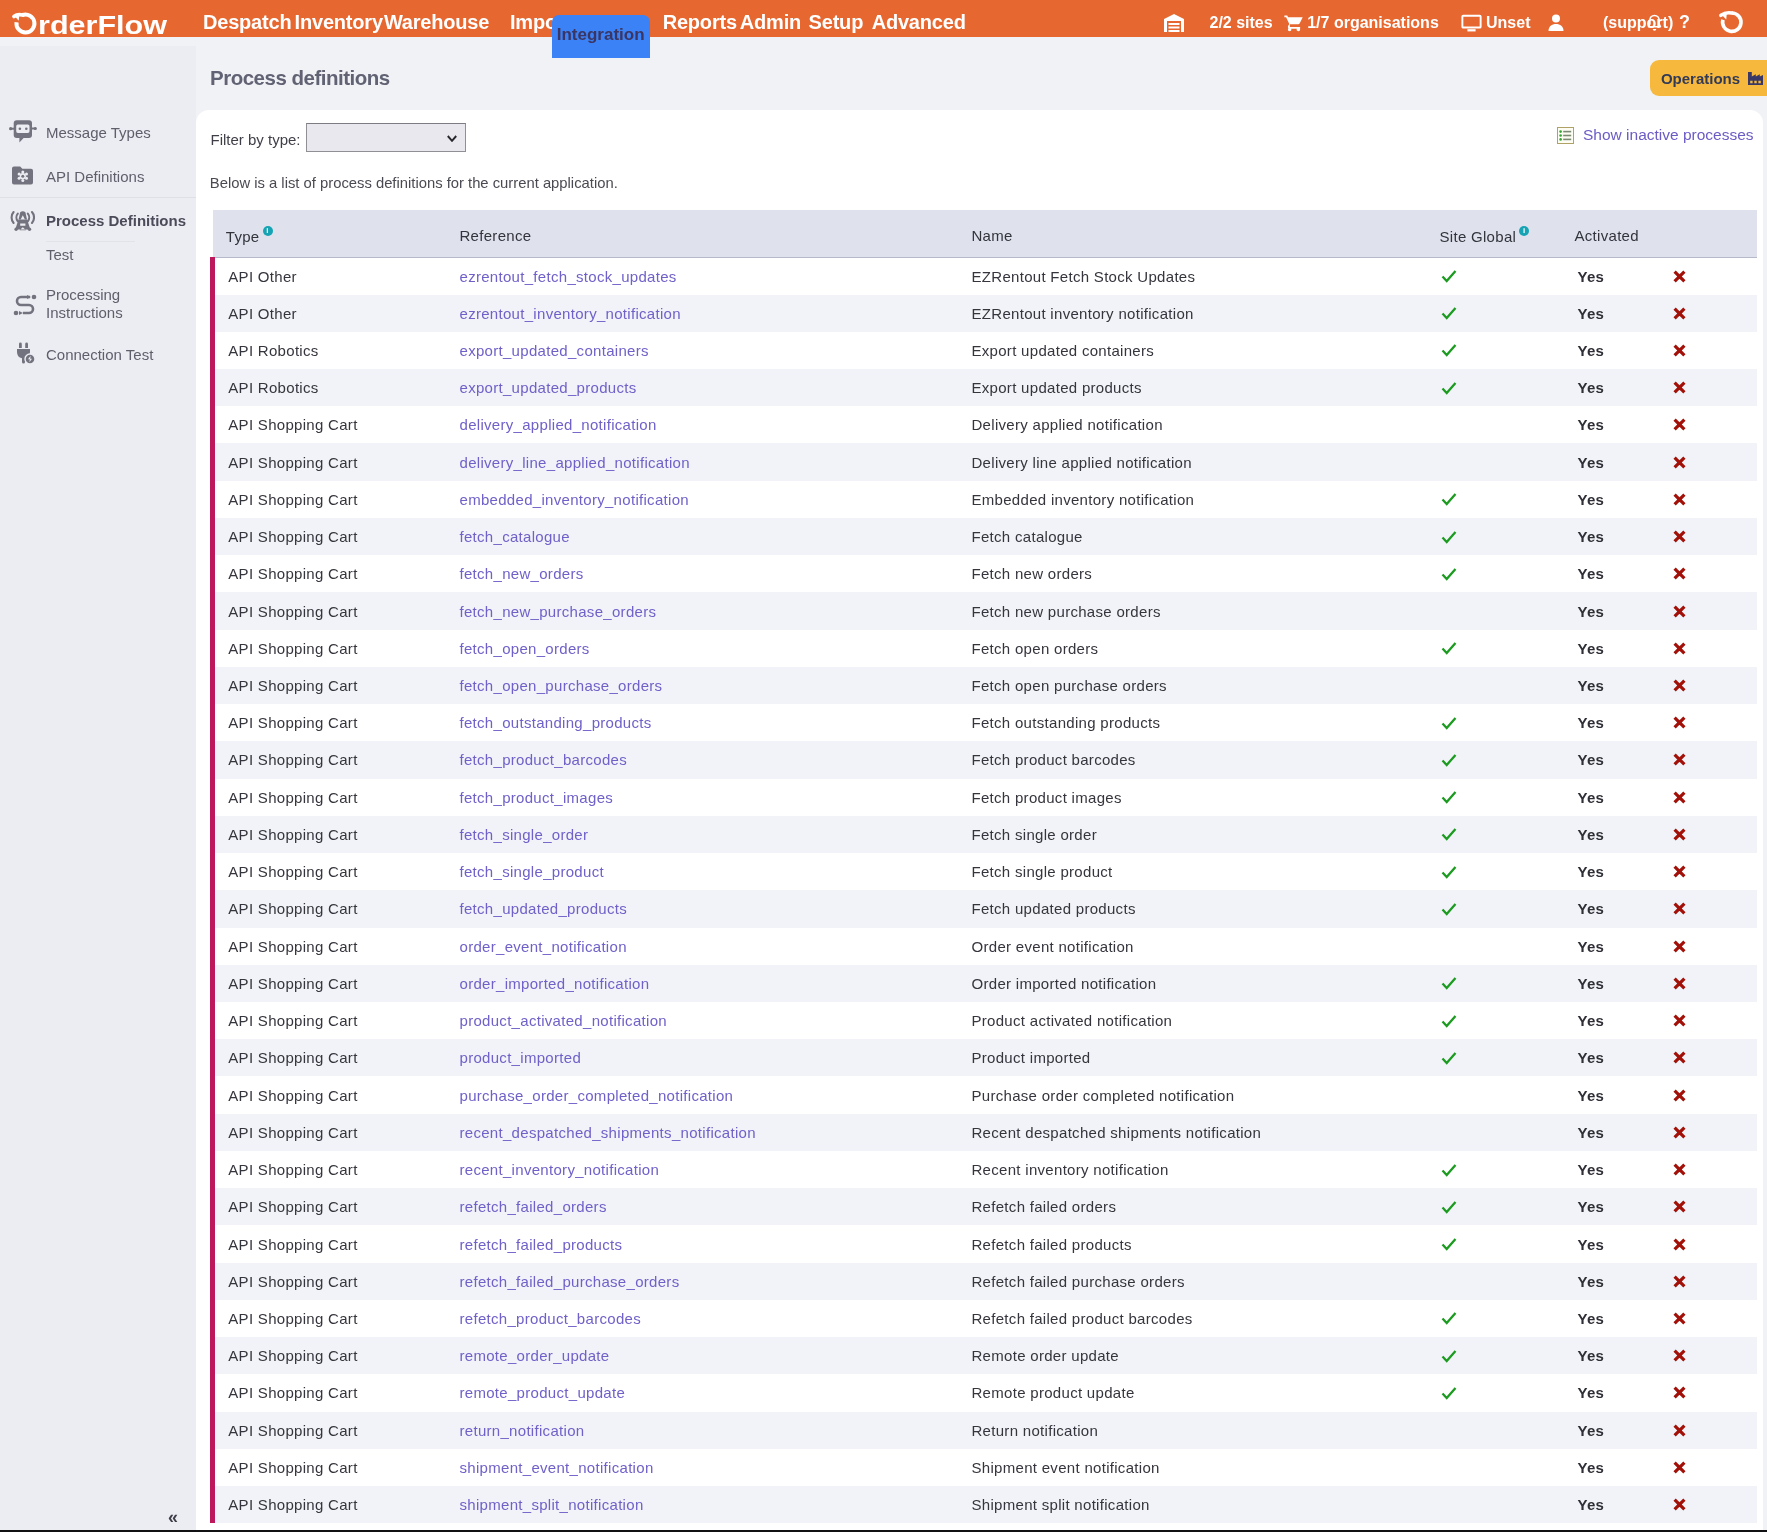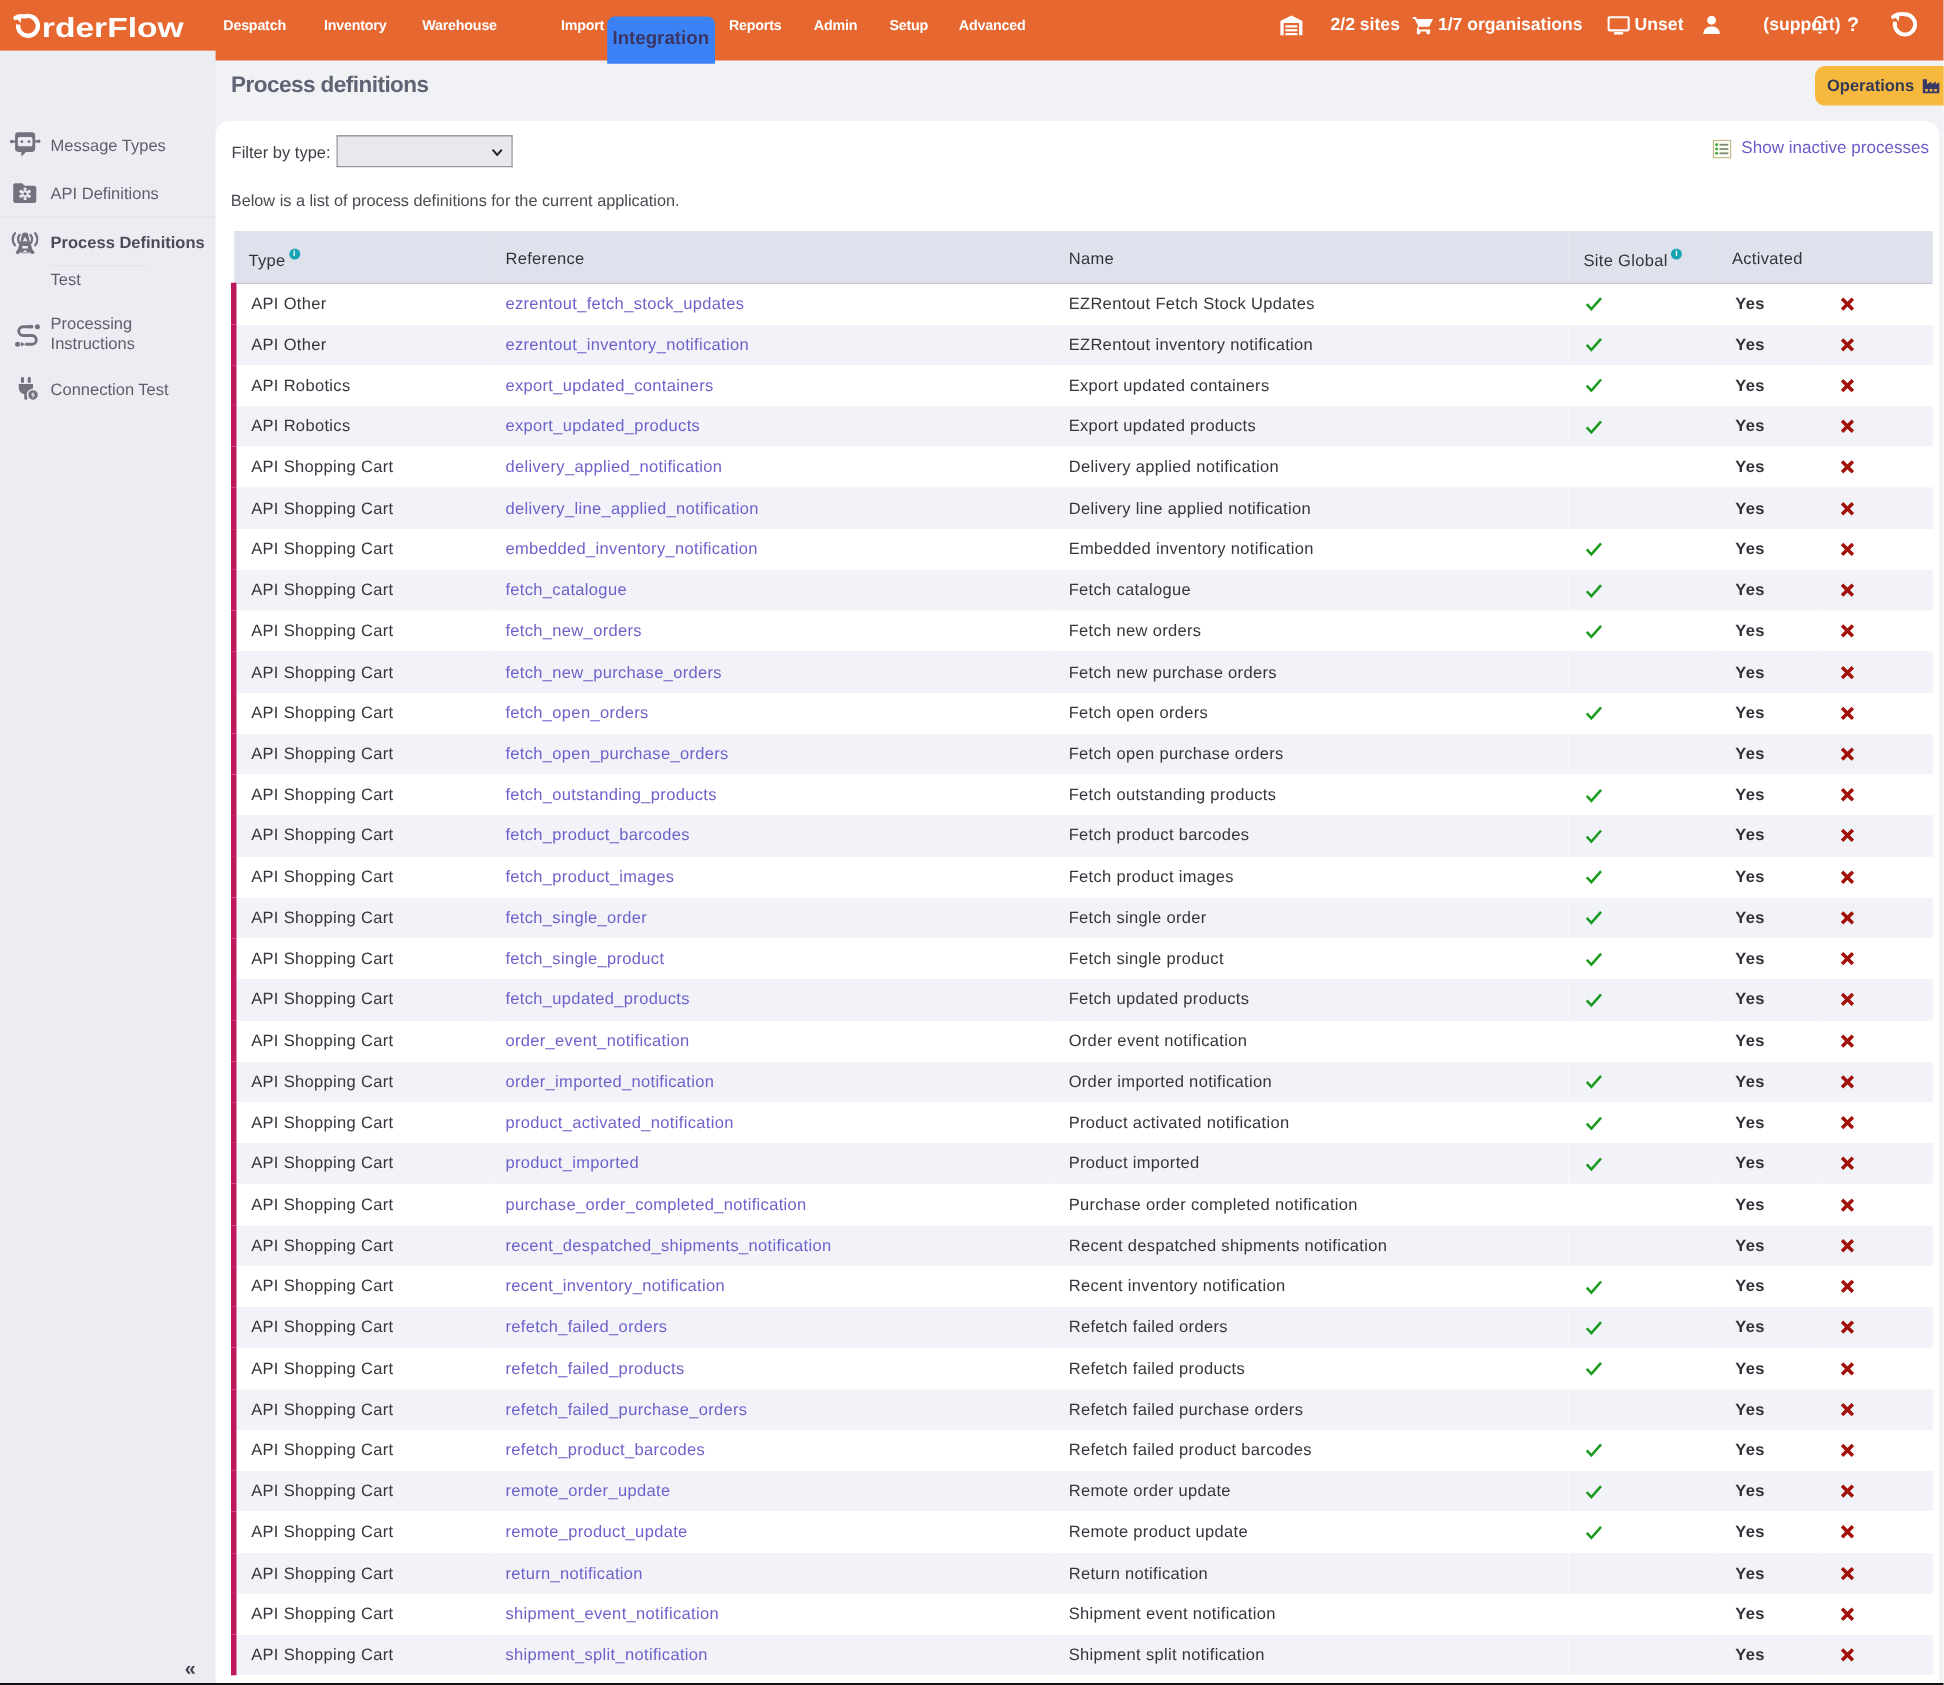--- a/index.html
+++ b/index.html
@@ -1,22 +1,22 @@
 <!DOCTYPE html>
 <html><head>
 <meta charset="utf-8">
 <style>
 * { margin:0; padding:0; box-sizing:border-box; }
 html,body { width:1767px; height:1532px; overflow:hidden; }
 body { font-family:"Liberation Sans", sans-serif; background:#f1f2f6; position:relative; }
 .abs { position:absolute; }
 
 
-.nav { position:absolute; left:0; top:0; width:1767px; height:55px; background:#e6672f; }
-.nav .item { position:absolute; top:0; height:46.4px; line-height:45px; color:#fff; font-size:13px; font-weight:bold; white-space:nowrap; letter-spacing:-0.2px; }
+.nav { position:absolute; left:0; top:0; width:1767px; height:37px; background:#e6672f; }
+.nav .item { position:absolute; top:0; height:46.4px; line-height:45px; color:#fff; font-size:20px; font-weight:bold; white-space:nowrap; letter-spacing:-0.2px; }
 .tab { position:absolute; left:551.7px; top:2.6px; width:98px; height:43.8px; background:#3b82f6; border-radius:7px 7px 0 0; text-align:center; line-height:40px; color:#3b3563; font-size:17px; font-weight:bold;margin-top:12px; }
 .nav .ritem { position:absolute; top:0; height:45px; display:flex; align-items:center; color:#fff; font-size:16px; font-weight:bold; white-space:nowrap; }
 
 
 .sidebar { position:absolute; left:0; top:46.4px; width:196px; height:1483.6px; background:#ecedf2; }
 .snav { position:absolute; color:#5f5f6c; font-size:15px; line-height:18.3px; }
 .snav.b { font-weight:bold; color:#4b4b59; }
 .sdiv { position:absolute; left:0; top:196.5px; width:196px; height:1px; background:#dfe0e7; }
 .sicon { position:absolute; left:13px; width:24px; height:24px; }
 .collapse { position:absolute; left:168px; top:1507px; font-size:18px; color:#3f3f4a; font-weight:bold; }

